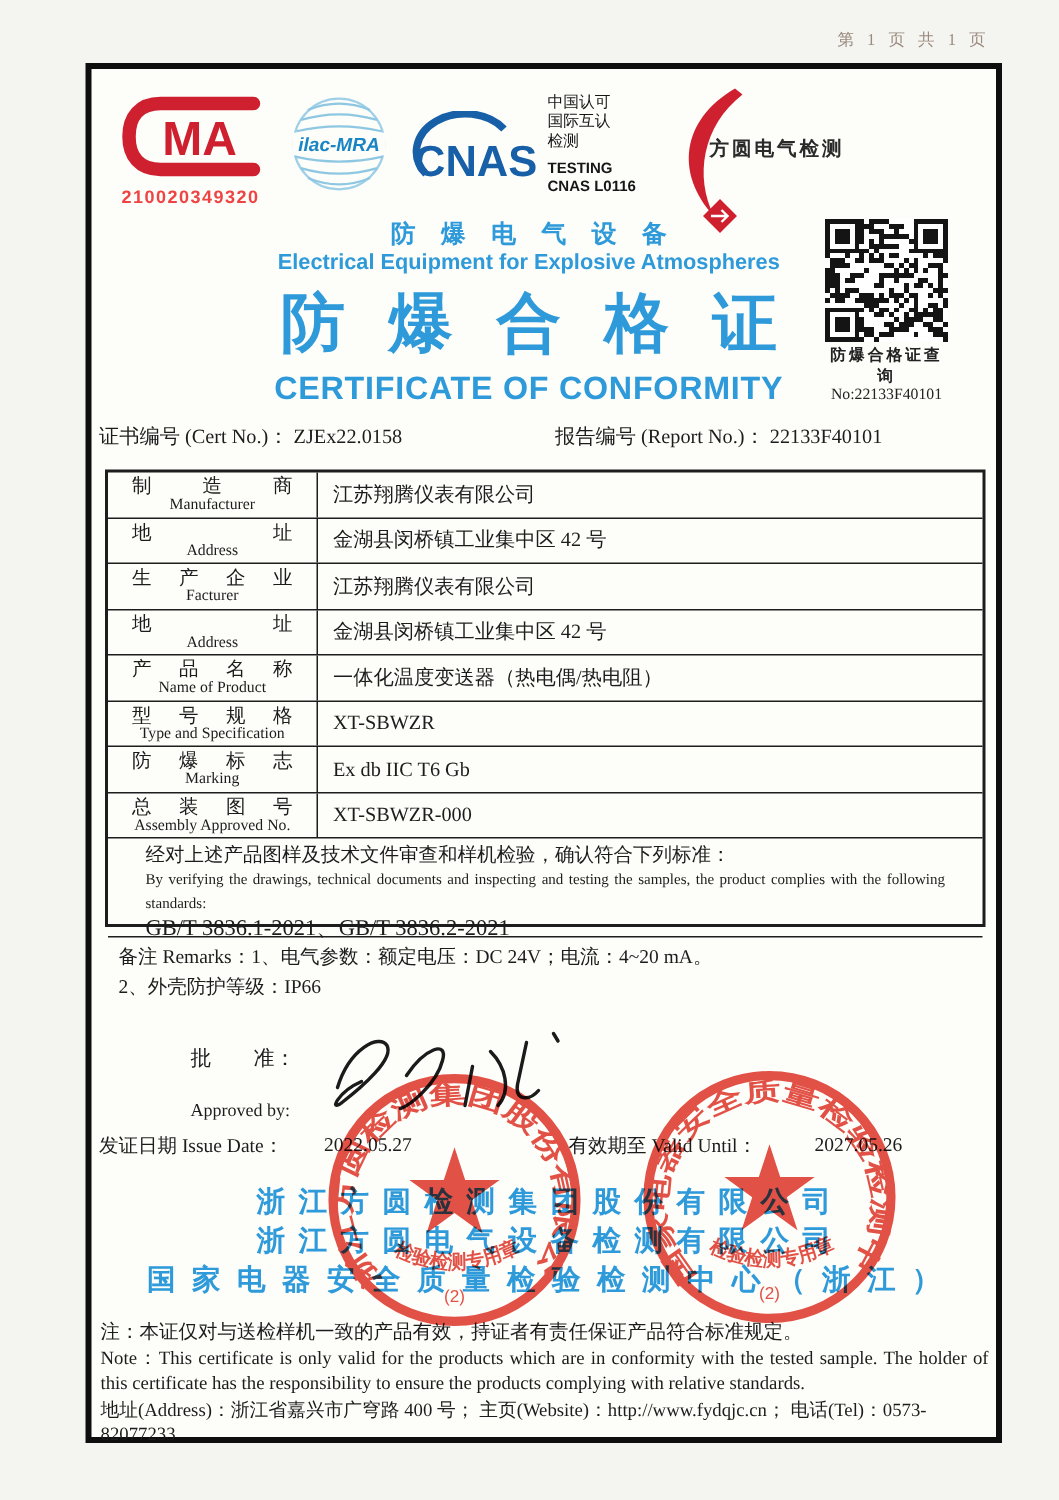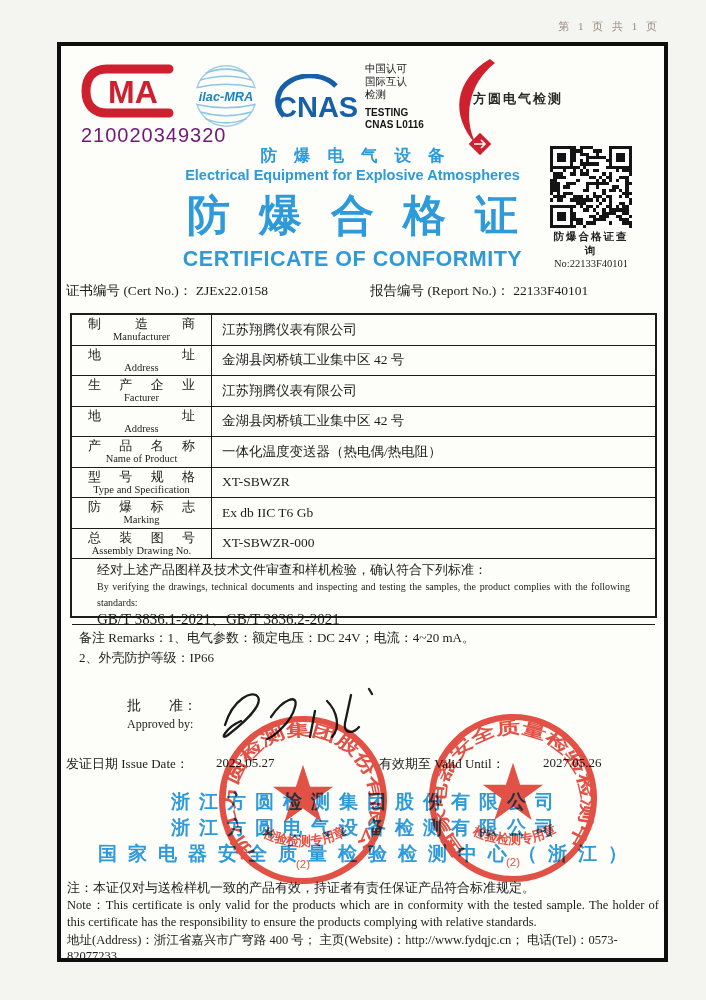--- a/index.html
+++ b/index.html
@@ -4,21 +4,21 @@
 <style>
   html,body{margin:0;padding:0;}
   body{width:706px;height:1000px;position:relative;background:#f4f4f0;overflow:hidden;
        font-family:"Liberation Serif","DejaVu Serif",serif;color:#1c1c1c;}
   .page-marker{position:absolute;top:19px;right:46px;font-size:11px;letter-spacing:3px;color:#9b8a7e;}
   .sheet{position:absolute;left:57px;top:42px;width:611px;height:920px;box-sizing:border-box;
          border:4px solid #0e0e0e;background:#fdfdfa;}
   .abs{position:absolute;}
   
   .cma-num{position:absolute;left:20px;top:78px;width:110px;font-family:"Liberation Sans",sans-serif;
-           font-weight:normal;font-size:20px;letter-spacing:1px;color:#701a75;}
+           font-weight:bold;font-size:12px;letter-spacing:1px;color:#ef4444;}
   .acc-lines{position:absolute;left:304px;top:16px;font-family:"Liberation Sans",sans-serif;
              font-size:10.5px;line-height:13px;color:#161616;}
   .acc-testing{margin-top:6px;font-weight:bold;font-size:10px;line-height:12px;}
   .fy-label{position:absolute;left:412px;top:44px;font-size:13px;font-weight:bold;color:#2a2a2a;letter-spacing:2px;}
   
   .blue{color:#2e9ad9;}
   .hd{position:absolute;left:-10px;width:100%;text-align:center;font-family:"Liberation Sans","DejaVu Sans",sans-serif;}
   .hd-zh-small{top:99px;font-size:16.5px;font-weight:bold;}
   .hd-zh-small span{letter-spacing:17px;margin-right:-17px;}
   .hd-en-small{top:121px;font-size:14.5px;font-weight:bold;}
@@ -43,21 +43,21 @@
               font-size:13px;line-height:15px;}
   .tlabel .en{display:block;text-align:center;font-size:10.5px;line-height:12px;}
   .tvalue{flex:1;display:flex;align-items:center;padding-left:10px;font-size:13.5px;}
   .std{box-sizing:border-box;height:66px;border-bottom:1.4px solid #1d1d1d;padding:3px 25px;}
   .std .zh{font-size:13px;line-height:16.5px;}
   .std .en{font-size:10px;line-height:16px;text-align:justify;}
   .std .ls{font-size:15px;line-height:16px;}
   .rmk{box-sizing:border-box;padding:3px 7px;font-size:13px;line-height:20px;}
   
   .approve{position:absolute;left:66px;top:651px;font-size:14px;}
-  .approve .en{font-size:12px;margin-top:2px;}
+  .approve .en{font-size:12px;margin-top:18px;}
   .sig{position:absolute;left:150px;top:635px;width:200px;height:72px;}
   .dates{position:absolute;left:5px;top:709px;width:595px;font-size:13px;}
   .dates .vlab{position:absolute;left:313px;top:0;}
   .dates .ival{position:absolute;left:150px;top:0;}
   .dates .vval{position:absolute;left:477px;top:0;}
   
   .issuers{position:absolute;left:0;top:743px;width:100%;text-align:center;
            font-family:"Liberation Sans","DejaVu Sans",sans-serif;font-weight:bold;
            font-size:19px;line-height:26px;color:#2e9ad9;}
   .issuers div span{letter-spacing:9px;margin-right:-9px;}
@@ -505,21 +505,21 @@
     <div class="trow">
         <div class="tlabel">
           <span class="zh">防爆标志</span>
           <span class="en">Marking</span>
         </div>
         <div class="tvalue">Ex db IIC T6 Gb</div>
       </div>
     <div class="trow">
         <div class="tlabel">
           <span class="zh">总装图号</span>
-          <span class="en">Assembly Drawing No.</span>
+          <span class="en">Assembly Approved No.</span>
         </div>
         <div class="tvalue">XT-SBWZR-000</div>
       </div>
 
     <div class="std">
       <div class="zh">经对上述产品图样及技术文件审查和样机检验，确认符合下列标准：</div>
       <div class="en">By verifying the drawings, technical documents and inspecting and testing the samples, the product complies with the following standards:</div>
       <div class="ls">GB/T 3836.1-2021、GB/T 3836.2-2021</div>
     </div>
 

